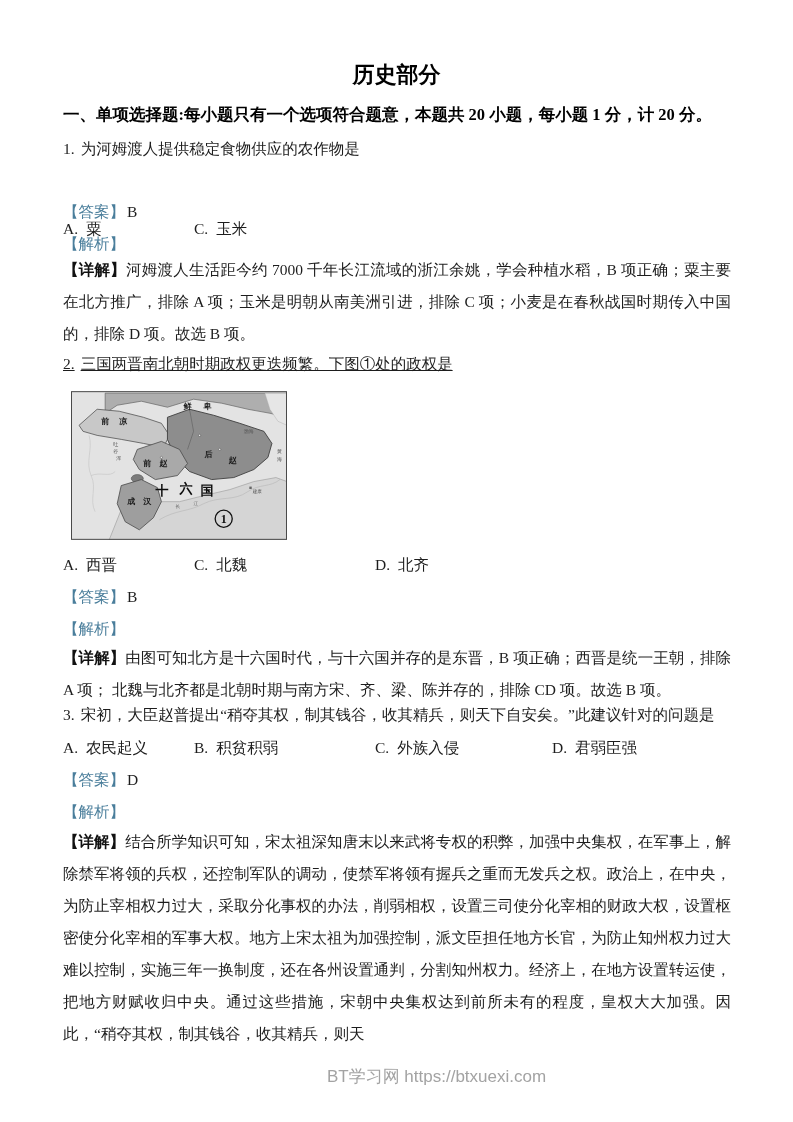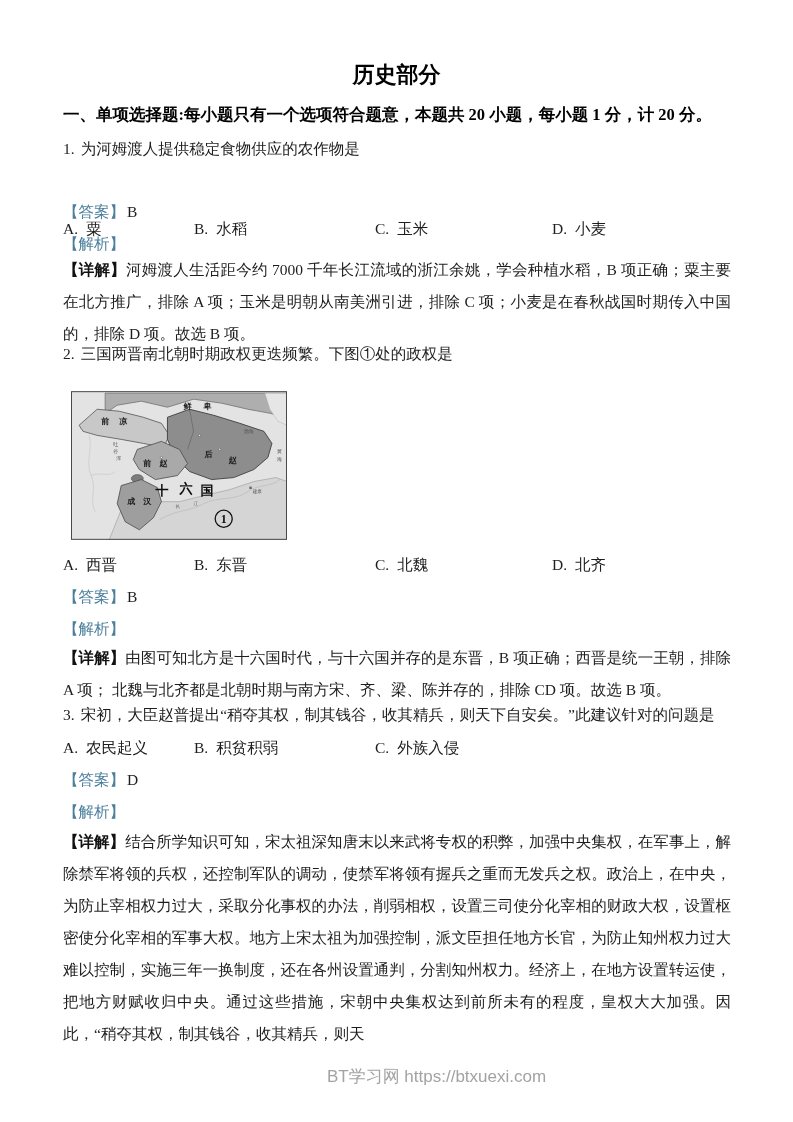--- a/index.html
+++ b/index.html
@@ -43,35 +43,33 @@
 
 <div class="abs page-title">历史部分</div>
 
 <div class="abs section-heading">一、单项选择题:每小题只有一个选项符合题意，本题共 20 小题，每小题 1 分，计 20 分。</div>
 
 <div class="abs row stem" style="top:139px;">
   <span class="qnum">1.</span><span>为河姆渡人提供稳定食物供应的农作物是</span>
 </div>
 <div class="abs row options" style="top:171px;margin-top:48px;">
   <div class="opt"><span class="opt-key">A.</span><span>粟</span></div>
-  <div class="opt"><span class="opt-key">B.</span><span>水稻</span></div>
   <div class="opt"><span class="opt-key">C.</span><span>玉米</span></div>
-  <div class="opt"><span class="opt-key">D.</span><span>小麦</span></div>
 </div>
 <div class="abs row" style="top:202px;">
   <span class="teal">【答案】</span><span class="ans-val">B</span>
 </div>
 <div class="abs row" style="top:234px;">
   <span class="teal">【解析】</span>
 </div>
 <div class="abs row detail" style="top:254px;">
   <span class="detail-label">【详解】</span><span>河姆渡人生活距今约 7000 千年长江流域的浙江余姚，学会种植水稻，B 项正确；粟主要在北方推广，排除 A 项；玉米是明朝从南美洲引进，排除 C 项；小麦是在春秋战国时期传入中国的，排除 D 项。故选 B 项。</span>
 </div>
 
-<div class="abs row stem" style="top:344px;">
+<div class="abs row stem" style="top:354px;text-decoration:underline;">
   <span class="qnum">2.</span><span>三国两晋南北朝时期政权更迭频繁。下图①处的政权是</span>
 </div>
 
 <div class="abs map-figure">
   <svg width="216" height="149" viewBox="0 0 215 148">
 
     <rect x="0" y="0" width="215" height="148" fill="#e3e3e3"></rect>
 
     <polygon points="38,148 50,118 68,120 86,110 108,110 132,104 158,98 182,90 204,86 215,90 215,148" fill="#d5d5d5" stroke="#9a9a9a" stroke-width="0.6"></polygon>
 
@@ -122,41 +120,41 @@
     <text x="42" y="55" font-size="5" class="map-tiny">吐</text>
     <text x="42" y="62" font-size="5" class="map-tiny">谷</text>
     <text x="45" y="69" font-size="5" class="map-tiny">浑</text>
 
     <rect x="0.5" y="0.5" width="214" height="147" fill="none" stroke="#4a4a4a" stroke-width="1"></rect>
   </svg>
 </div>
 
 <div class="abs row options" style="top:555px;">
   <div class="opt"><span class="opt-key">A.</span><span>西晋</span></div>
-  <div class="opt"><span class="opt-key">B.</span><span>东晋</span></div>
   <div class="opt"><span class="opt-key">C.</span><span>北魏</span></div>
   <div class="opt"><span class="opt-key">D.</span><span>北齐</span></div>
 </div>
 <div class="abs row" style="top:587px;">
   <span class="teal">【答案】</span><span class="ans-val">B</span>
 </div>
 <div class="abs row" style="top:619px;">
   <span class="teal">【解析】</span>
 </div>
 <div class="abs row detail" style="top:642px;">
   <span class="detail-label">【详解】</span><span>由图可知北方是十六国时代，与十六国并存的是东晋，B 项正确；西晋是统一王朝，排除 A 项； 北魏与北齐都是北朝时期与南方宋、齐、梁、陈并存的，排除 CD 项。故选 B 项。</span>
 </div>
 
 <div class="abs row stem" style="top:705px;">
   <span class="qnum">3.</span><span>宋初，大臣赵普提出“稍夺其权，制其钱谷，收其精兵，则天下自安矣。”此建议针对的问题是</span>
 </div>
 <div class="abs row options" style="top:738px;">
   <div class="opt"><span class="opt-key">A.</span><span>农民起义</span></div>
   <div class="opt"><span class="opt-key">B.</span><span>积贫积弱</span></div>
   <div class="opt"><span class="opt-key">C.</span><span>外族入侵</span></div>
+  <div class="opt"><span class="opt-key">D.</span><span>君弱臣强</span></div>
 </div>
 <div class="abs row" style="top:770px;">
   <span class="teal">【答案】</span><span class="ans-val">D</span>
 </div>
 <div class="abs row" style="top:802px;">
   <span class="teal">【解析】</span>
 </div>
 <div class="abs row detail" style="top:826px;">
   <span class="detail-label">【详解】</span><span>结合所学知识可知，宋太祖深知唐末以来武将专权的积弊，加强中央集权，在军事上，解除禁军将领的兵权，还控制军队的调动，使禁军将领有握兵之重而无发兵之权。政治上，在中央，为防止宰相权力过大，采取分化事权的办法，削弱相权，设置三司使分化宰相的财政大权，设置枢密使分化宰相的军事大权。地方上宋太祖为加强控制，派文臣担任地方长官，为防止知州权力过大难以控制，实施三年一换制度，还在各州设置通判，分割知州权力。经济上，在地方设置转运使，把地方财赋收归中央。通过这些措施，宋朝中央集权达到前所未有的程度，皇权大大加强。因此，“稍夺其权，制其钱谷，收其精兵，则天</span>
 </div>

